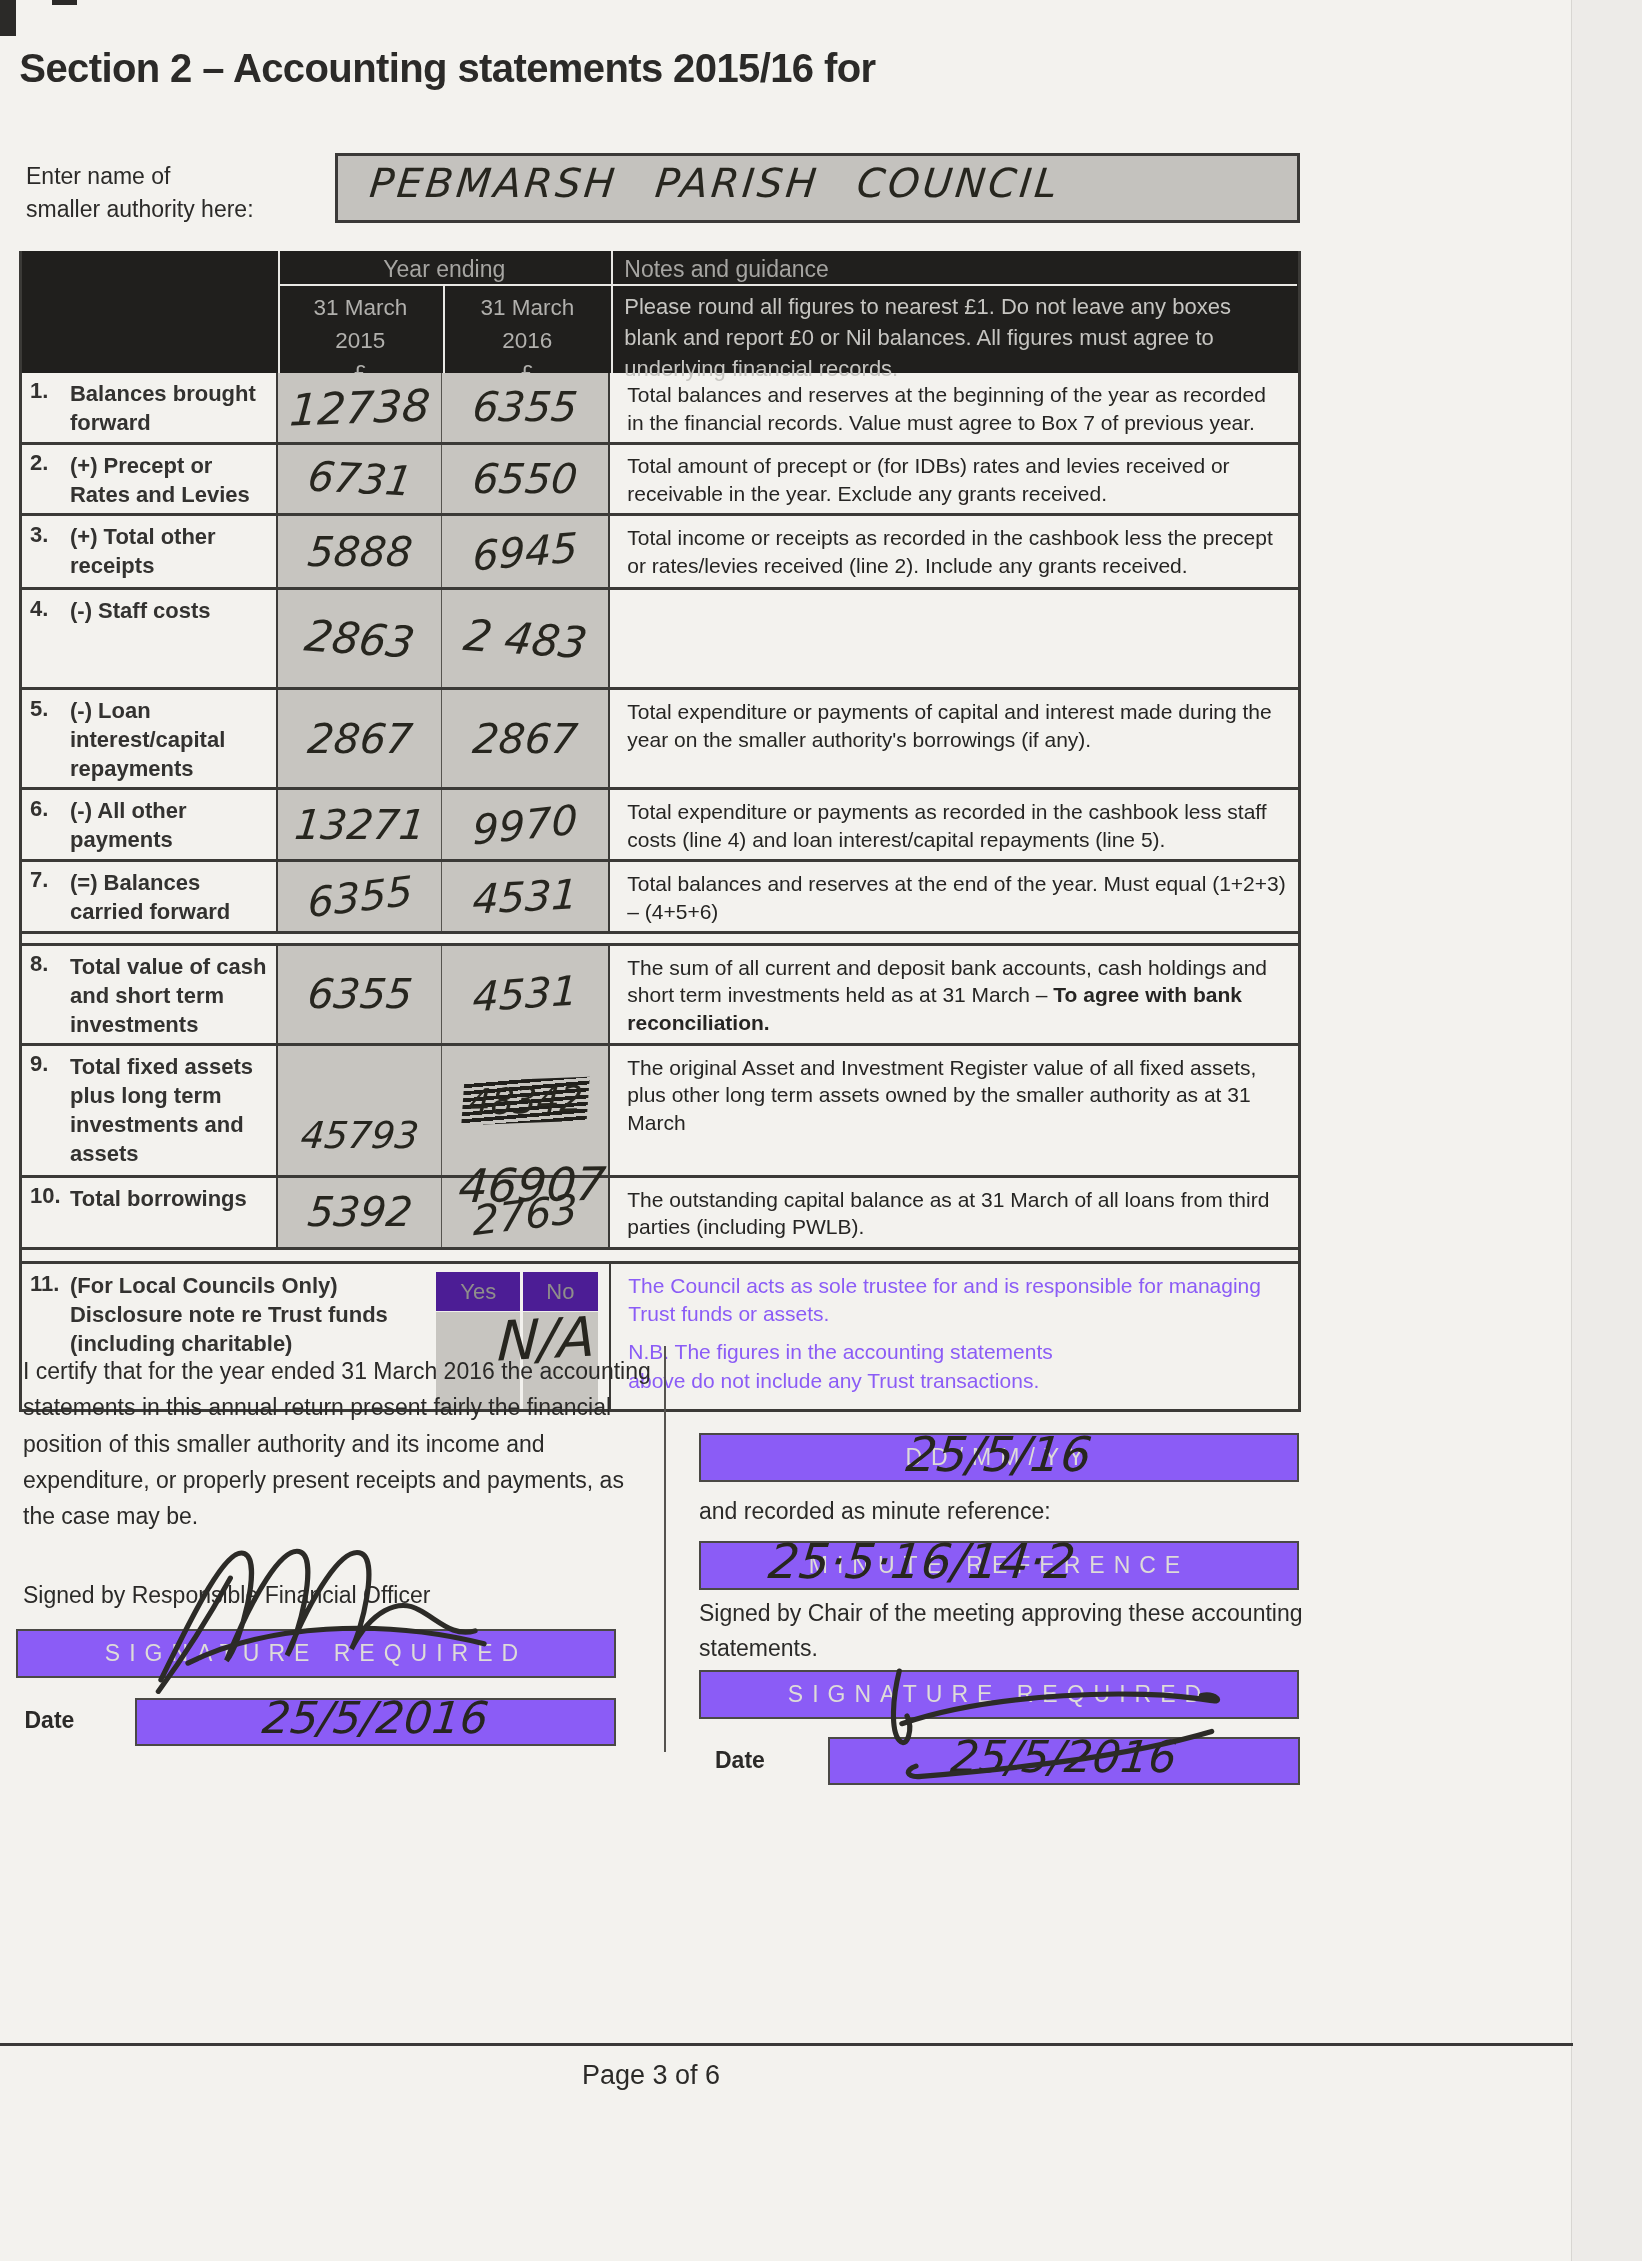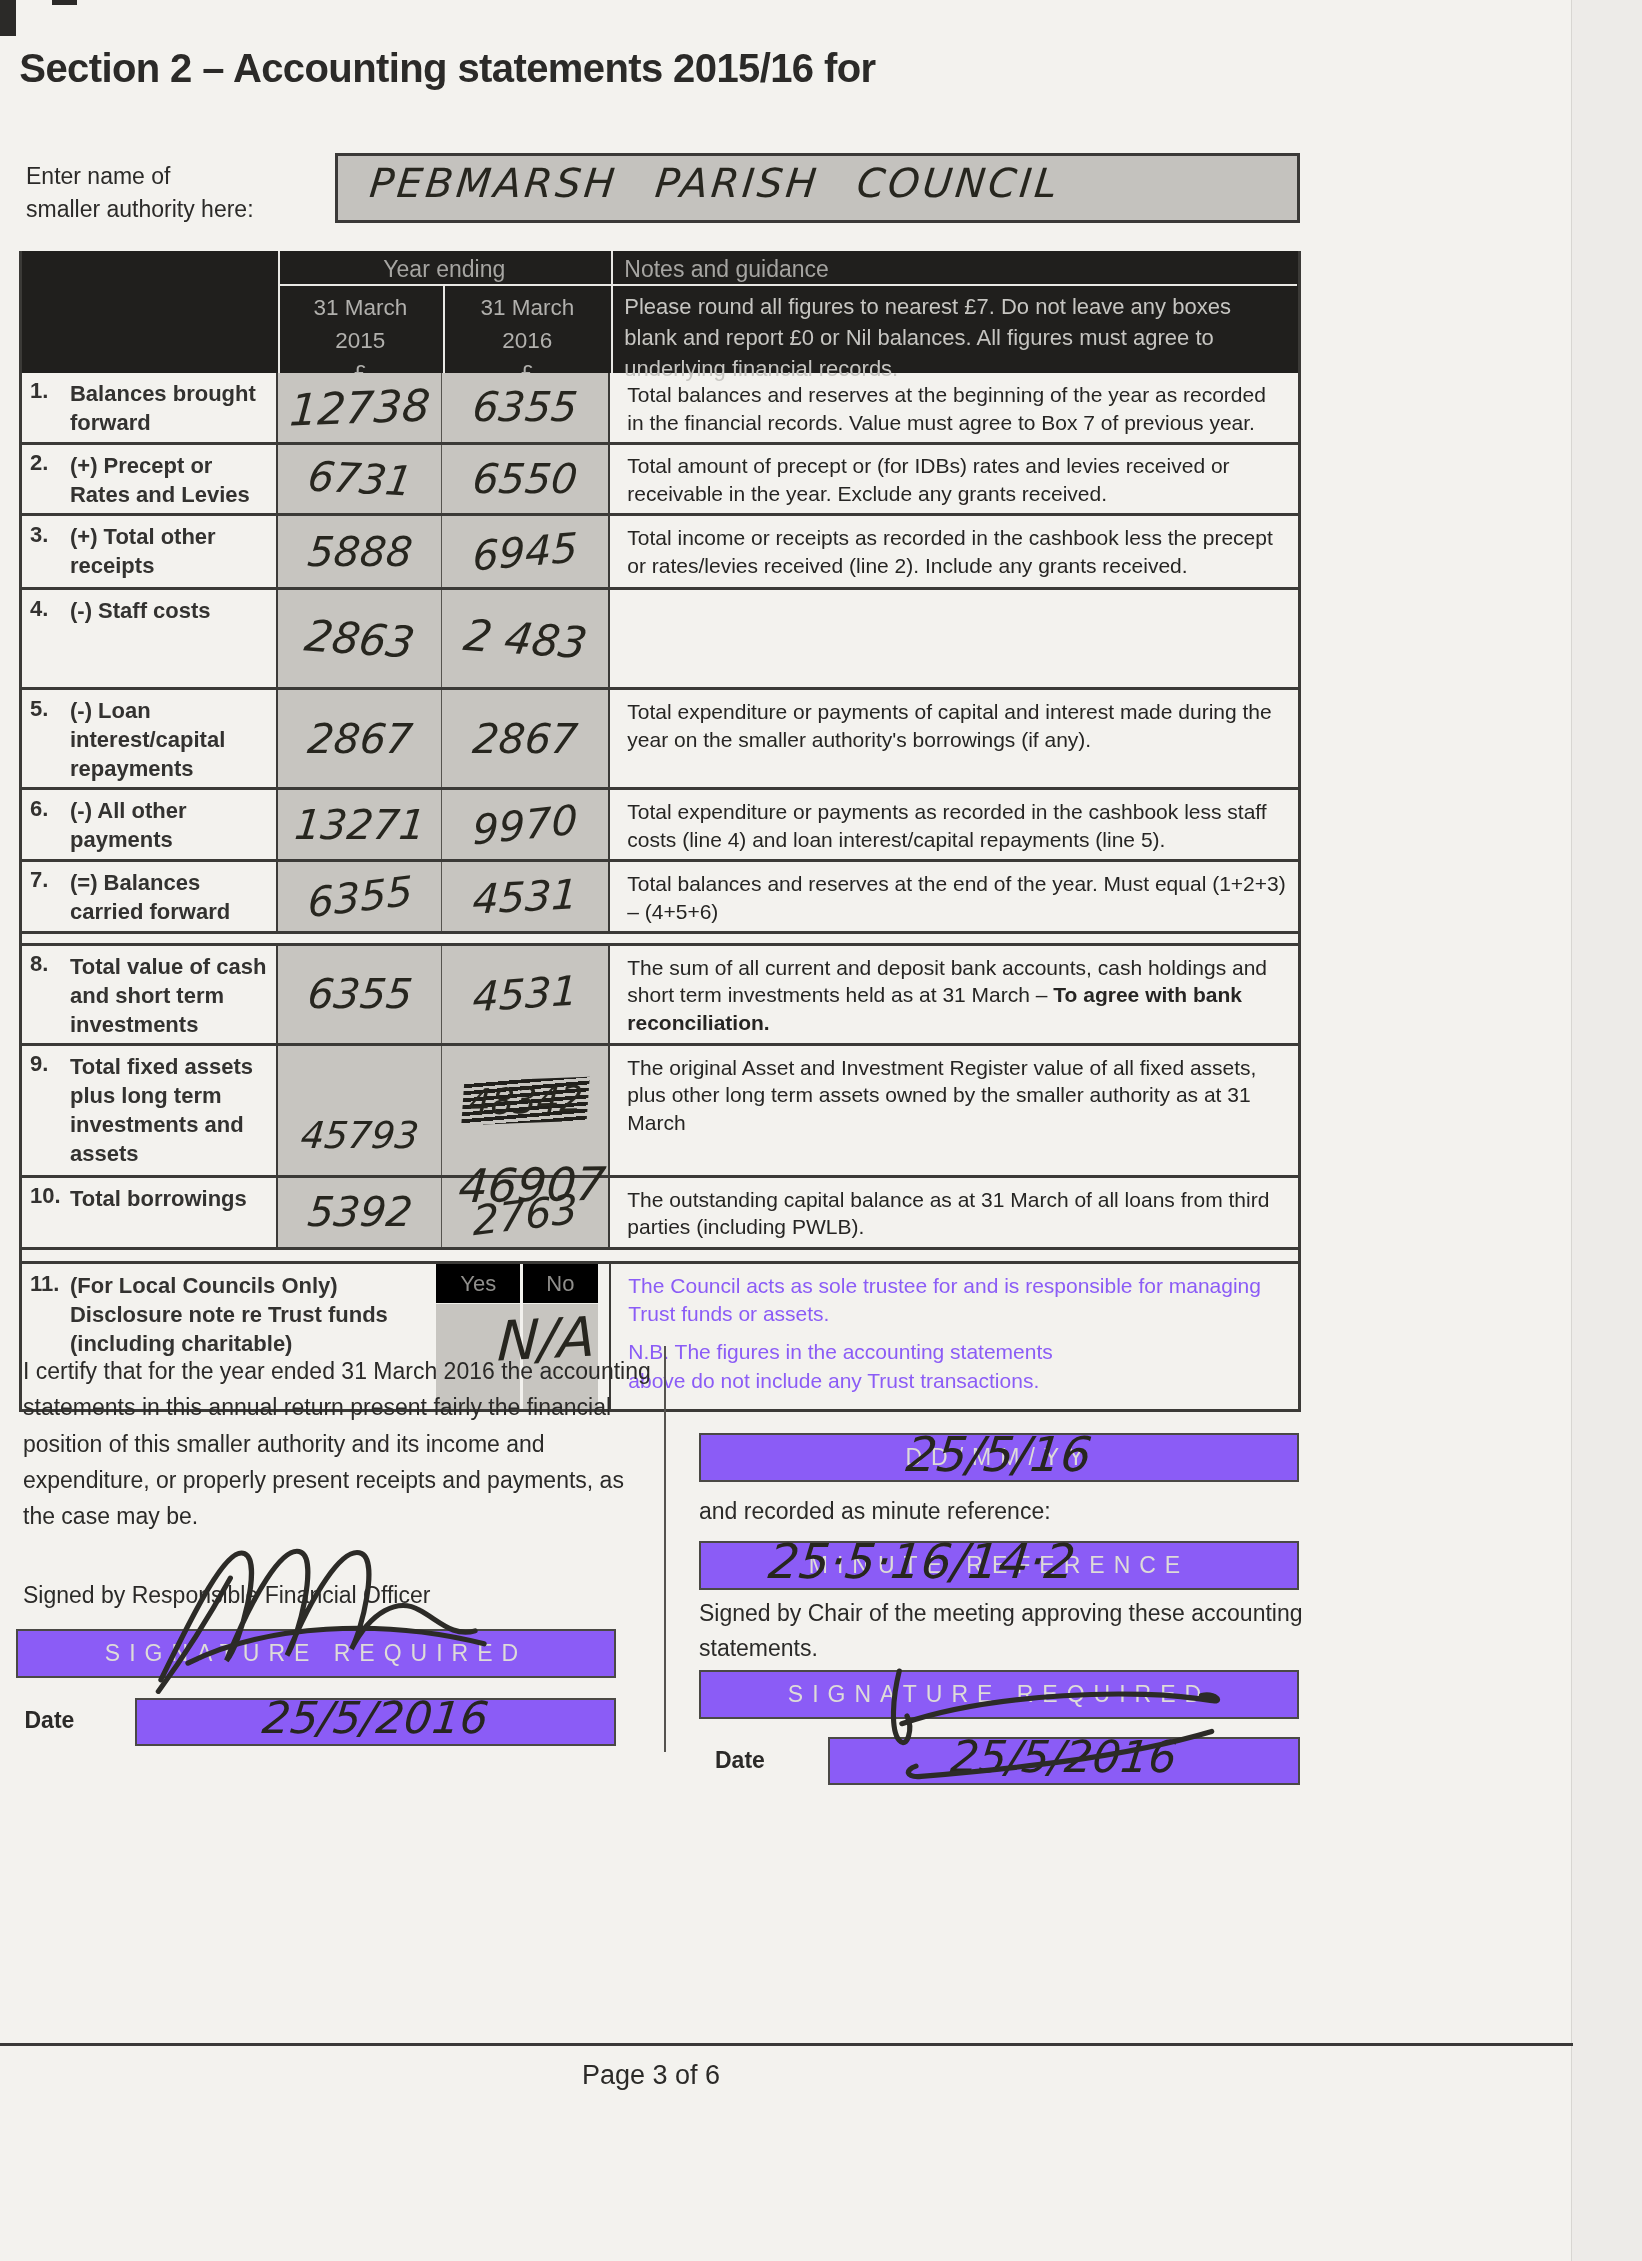--- a/index.html
+++ b/index.html
@@ -68,21 +68,21 @@
   .val-corrected{position:absolute;bottom:-37px;left:17px;font-size:46px;z-index:6;transform:skewX(-6deg) rotate(-1deg);}
   .r10 .v2016 .val-main{transform:skewX(-6deg) rotate(-7deg);margin-top:6.4px;}
 
   
   .trust-row{display:flex;position:relative;min-height:129px;}
   .trust-label{width:414px;box-sizing:border-box;padding:6.4px 3.9px 0 7.7px;display:flex;}
   .yesno{width:173px;display:flex;position:relative;}
   .yn-col{display:flex;flex-direction:column;}
   .yn-yes{width:84px;}
   .yn-no{width:75px;margin-left:2.6px;}
-  .yn-band{height:39px;background:#000000;color:#8f8e8b;font-size:22px;display:flex;align-items:center;justify-content:center;border-bottom:1.9px solid #efeeea;}
+  .yn-band{height:39px;background:#4c1d95;color:#8f8e8b;font-size:22px;display:flex;align-items:center;justify-content:center;border-bottom:1.9px solid #efeeea;margin-top:8px;}
   .yn-body{flex:1;background:var(--cell-gray);}
   .yn-divider{position:absolute;left:84px;top:0;width:2.6px;height:100%;background:var(--paper);}
   .trust-answer{position:absolute;left:62px;top:43px;font-size:55px;z-index:5;transform:skewX(-6deg) rotate(-3deg);}
   .trust-note{flex:1;box-sizing:border-box;border-left:2.6px solid var(--line);padding:7.7px 11.6px 5.2px 17px;font-size:21px;line-height:1.36;color:#8b5cf6;}
   .trust-note p{margin:0 0 9px 0;}
 
   
   .cert-divider{position:absolute;left:664px;top:1346px;width:1.9px;height:406px;background:#55534f;}
   .cert-text{position:absolute;left:23px;top:1353px;width:638px;font-size:23px;line-height:1.58;color:#2b2a28;}
   .signed-label{position:absolute;font-size:23px;color:#2b2a28;}
@@ -129,21 +129,21 @@
       <div class="col-1516" style="left:256px;">
         <span>31 March</span><br>
         <span>2015</span><br>
         <span>£</span>
       </div>
       <div class="col-1516" style="left:421px;width:168px;">
         <span>31 March</span><br>
         <span>2016</span><br>
         <span>£</span>
       </div>
-      <div class="hdr-note">Please round all figures to nearest £7. Do not leave any boxes blank and report £0 or Nil balances. All figures must agree to underlying financial records.</div>
+      <div class="hdr-note">Please round all figures to nearest £1. Do not leave any boxes blank and report £0 or Nil balances. All figures must agree to underlying financial records.</div>
     </div>
 
     <div id="rows-host">
         <div class="acct-row r1" style="min-height: 63px;">
       <div class="cell label-cell">
         <span class="row-num">1.</span>
         <span class="row-label">Balances brought forward</span>
       </div>
       <div class="cell val-cell v2015">
         <span class="hw val-main">12738</span>

